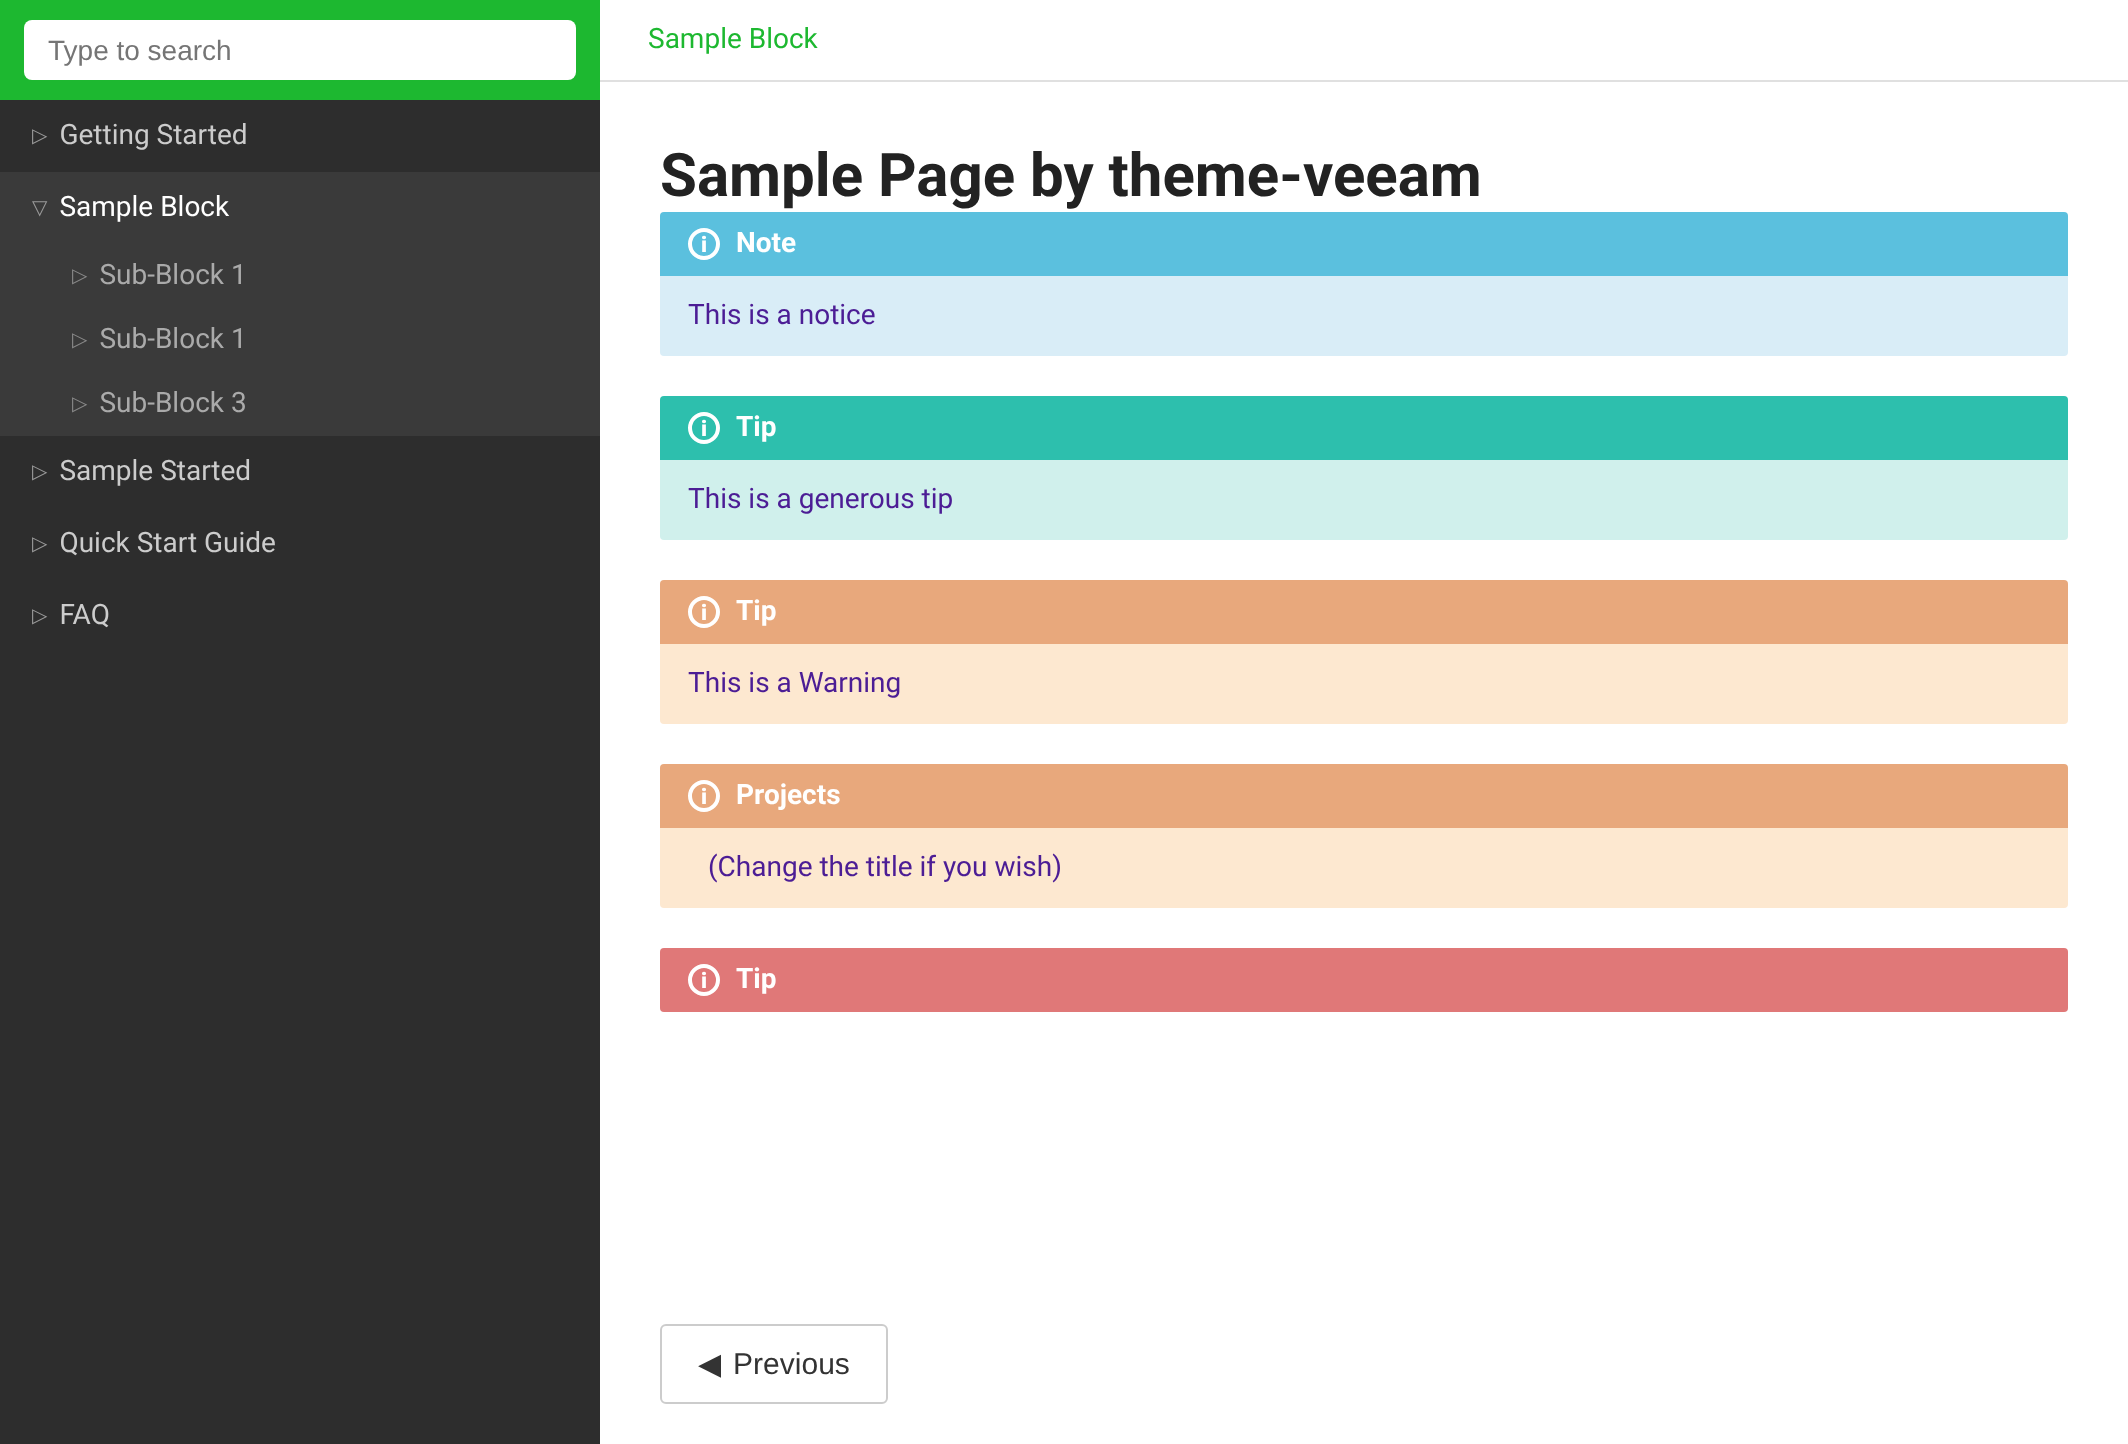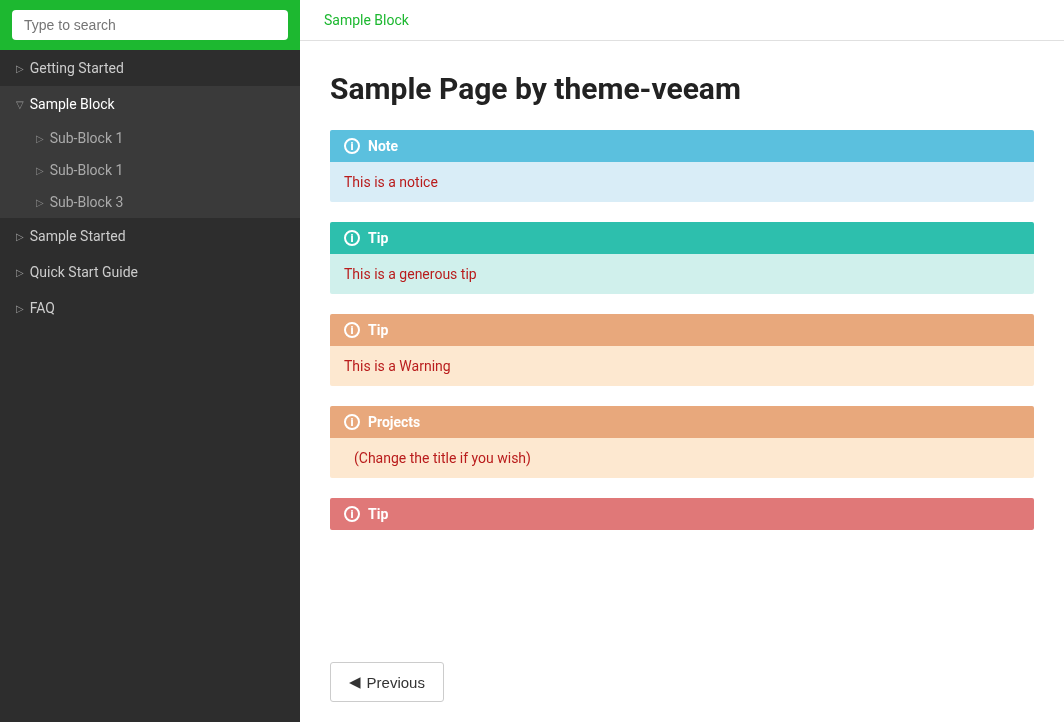--- a/index.html
+++ b/index.html
@@ -75,42 +75,41 @@
       text-decoration: none;
     }
     #content {
       padding: 30px 30px 20px 30px;
       flex: 1;
     }
     #page-title {
       font-size: 30px;
       font-weight: 700;
       color: #222;
-      margin-bottom: 24px;
     }
 
     
     .admonition {
       margin-bottom: 20px;
       border-radius: 2px;
       overflow: hidden;
     }
     .admonition-title {
       display: flex;
       align-items: center;
       padding: 8px 14px;
       font-weight: 700;
       font-size: 14px;
       color: #fff;
       gap: 8px;
     }
     .admonition-body {
       padding: 12px 14px;
       font-size: 14px;
-      color: #b91c1c;
+      color: #4c1d95;
     }
     
     .admonition-note .admonition-title { background: #5bc0de; }
     .admonition-note .admonition-body { background: #d9edf7; }
     
     .admonition-tip-green .admonition-title { background: #2dbfad; }
     .admonition-tip-green .admonition-body { background: #d0f0ec; }
     
     .admonition-tip-orange .admonition-title { background: #e8a87c; }
     .admonition-tip-orange .admonition-body { background: #fde8d0; }

